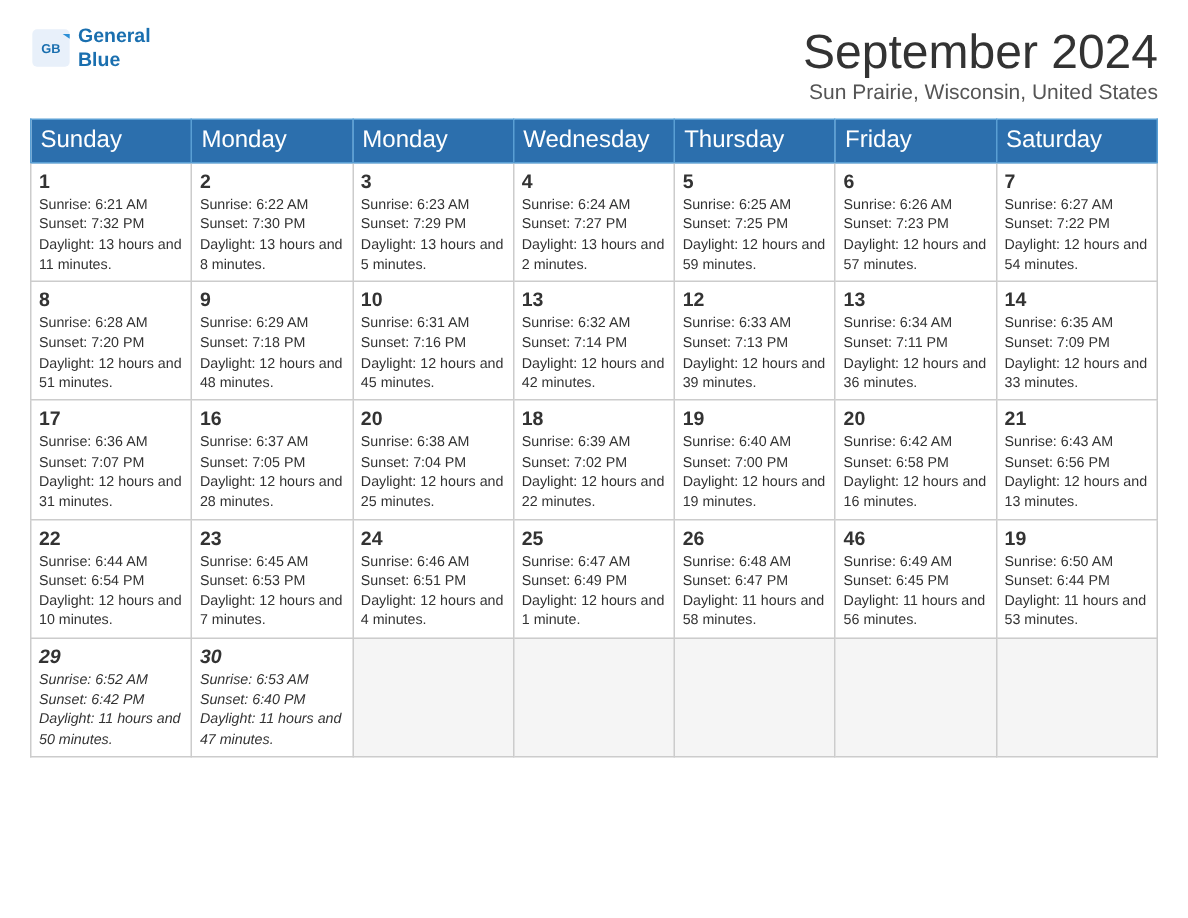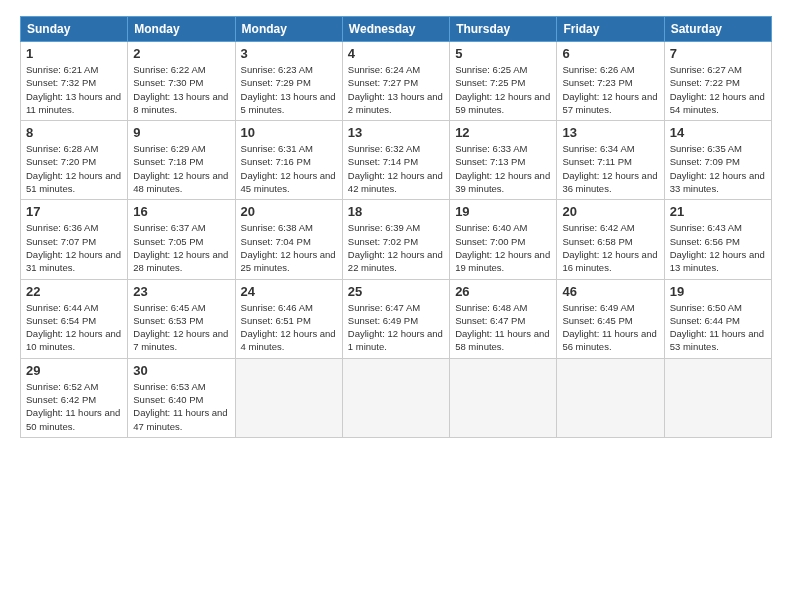--- a/index.html
+++ b/index.html
@@ -53,22 +53,22 @@
       color: #555;
     }
     .calendar {
       width: 100%;
       border-collapse: collapse;
       table-layout: fixed;
     }
     .calendar th {
       background: #2c6fad;
       color: #fff;
-      font-size: 12px;
-      font-weight: bold;
+      font-size: 16px;
+      font-weight: normal;
       padding: 5px 6px;
       text-align: left;
       border: 1px solid #5a9fd4;
     }
     .calendar td {
       border: 1px solid #ccc;
       vertical-align: top;
       padding: 4px 5px;
       font-size: 10px;
       color: #333;
@@ -85,26 +85,44 @@
       display: block;
       margin-bottom: 2px;
     }
     .day-info {
       font-size: 9.5px;
       line-height: 1.4;
       color: #333;
     }
     .last-row td {
       height: 65px;
+      font-style: italic;
     }
   </style>
 </head>
 <body>
 
 <div class="page">
+  <div class="header">
+    <div class="logo">
+      <svg class="logo-icon" viewBox="0 0 36 36">
+        <rect x="2" y="2" width="32" height="32" rx="4" fill="#e8f0fa"></rect>
+        <text x="18" y="22" text-anchor="middle" font-size="11" font-weight="bold" fill="#1a6faf" font-family="Arial">GB</text>
+        <polygon points="28,6 34,10 34,6" fill="#2c8fd6"></polygon>
+      </svg>
+      <div class="logo-text">
+        <div><span>General</span></div>
+        <div><span style="color:#1a6faf">Blue</span></div>
+      </div>
+    </div>
+    <div class="title-block">
+      <div class="month-title">September 2024</div>
+      <div class="location">Sun Prairie, Wisconsin, United States</div>
+    </div>
+  </div>
 
   <table class="calendar">
     <thead>
       <tr>
         <th>Sunday</th>
         <th>Monday</th>
         <th>Monday</th>
         <th>Wednesday</th>
         <th>Thursday</th>
         <th>Friday</th>

